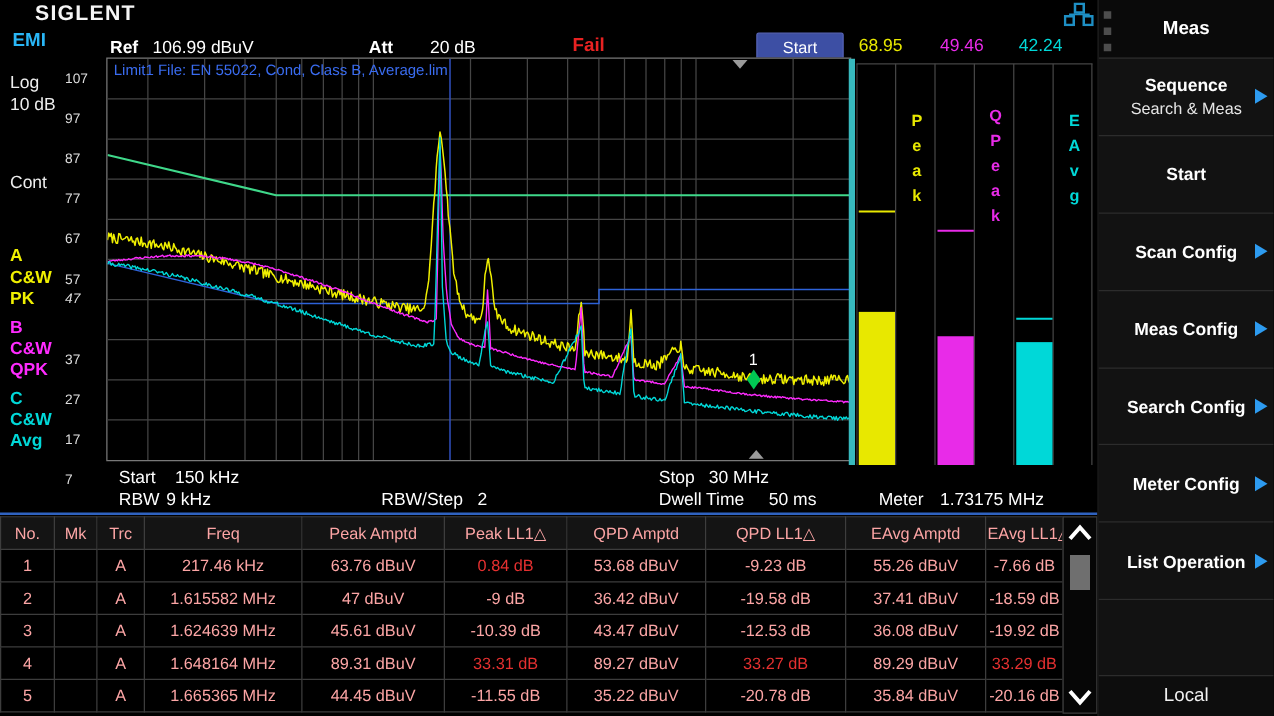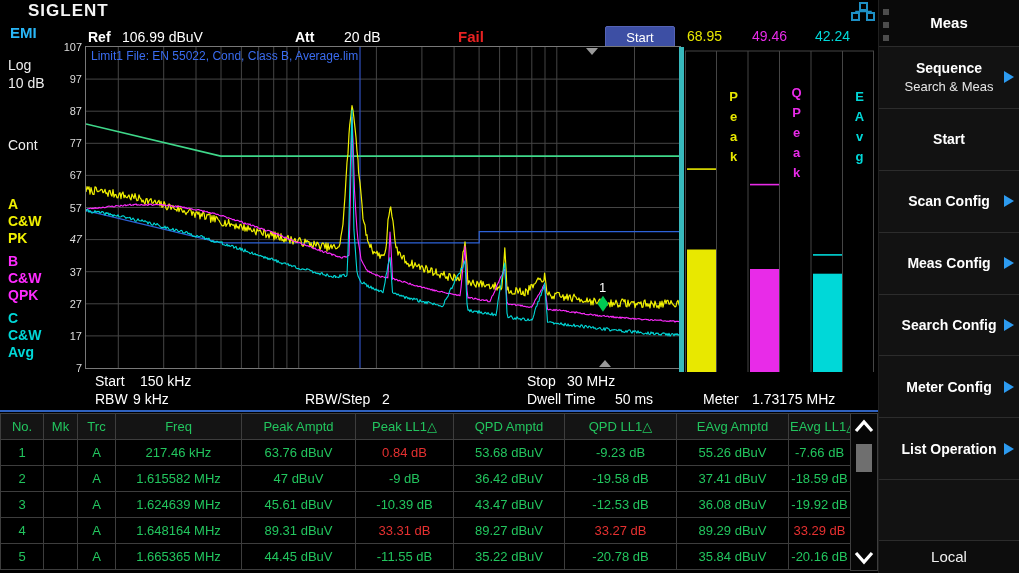--- a/index.html
+++ b/index.html
@@ -17,21 +17,21 @@
   .svalue{top:29px;font-size:14px;color:#fff;}
   .fail{left:458px;top:28px;font-size:15px;font-weight:bold;color:#e82222;}
   .start-btn{left:605px;top:26px;width:68px;height:21px;background:#3d4fa4;border:1px solid #5563b5;
              border-radius:2px;color:#fff;font-size:13px;text-align:center;line-height:21px;cursor:pointer;}
 
   
   .side{font-size:14px;color:#eee;left:8px;}
   .tr-line{left:8px;font-size:14px;font-weight:bold;line-height:17px;}
 
   
-  .ytick{left:52px;width:30px;text-align:right;font-size:11px;color:#ddd;}
+  .ytick{left:52px;width:30px;font-size:11px;color:#ddd;margin-top:16px;}
 
   
   .chart{left:85px;top:46px;width:594px;height:321px;border:1px solid #787878;background:#000;}
   .chart svg{display:block;}
   .overlay{white-space:pre;font-size:12px;}
   .limit-txt{left:5px;top:2px;color:#3a6cf0;}
   .mkr-txt{right:6px;top:2px;color:#e8e800;text-align:right;}
 
   .teal-sep{left:679px;top:47px;width:5px;height:325px;background:#38b9bd;}
 
@@ -41,21 +41,21 @@
   .vlabel{writing-mode:vertical-lr;text-orientation:upright;font-size:13px;font-weight:bold;letter-spacing:5px;}
   .bval{top:372px;font-size:14px;margin-top:47px;}
 
   
   .flabel{font-size:14px;color:#fff;}
   .blue-sep{left:0;top:410px;width:878px;height:2px;background:#2f62c0;}
 
   
   .rtable{left:0;top:413px;}
   table{border-collapse:collapse;table-layout:fixed;width:850px;background:#000;}
-  th,td{border:1px solid #3d3d3d;font-size:13px;font-weight:normal;color:#22c55e;text-align:center;
+  th,td{border:1px solid #3d3d3d;font-size:13px;font-weight:normal;color:#fca5a5;text-align:center;
         height:25px;overflow:hidden;white-space:nowrap;padding:0 1px;}
   th{height:25px;background:#141414;}
   td.red{color:#e53030;}
 
   
   .tscroll{left:850px;top:413px;width:28px;height:158px;background:#060606;border:1px solid #3d3d3d;box-sizing:border-box;}
   .sarrow{position:absolute;left:0;width:26px;height:24px;cursor:pointer;}
   .sthumb{position:absolute;left:5px;top:30px;width:16px;height:28px;background:#6f6f6f;}
 
   
@@ -102,21 +102,21 @@
   <div class="abs side" style="top:137px">Cont</div>
   <div class="abs" id="trace-labels"></div>
 
   <div class="abs" id="y-axis">
       <div class="abs ytick" style="top: 41px;">107</div>
       <div class="abs ytick" style="top: 73.1px;">97</div>
       <div class="abs ytick" style="top: 105.2px;">87</div>
       <div class="abs ytick" style="top: 137.3px;">77</div>
       <div class="abs ytick" style="top: 169.4px;">67</div>
       <div class="abs ytick" style="top: 201.5px;">57</div>
-      <div class="abs ytick" style="top: 233px; font-style: italic;">47</div>
+      <div class="abs ytick" style="top: 217px; font-style: italic;">47</div>
       <div class="abs ytick" style="top: 265.7px;">37</div>
       <div class="abs ytick" style="top: 297.8px;">27</div>
       <div class="abs ytick" style="top: 329.9px;">17</div>
       <div class="abs ytick" style="top: 362px;">7</div>
     </div>
 
   <div class="abs chart">
     <div id="chart-svg">
         <svg width="594" height="321" viewBox="0 0 594 321">
           <line x1="0" y1="32.1" x2="594" y2="32.1" stroke="#454545" stroke-width="1"></line>

